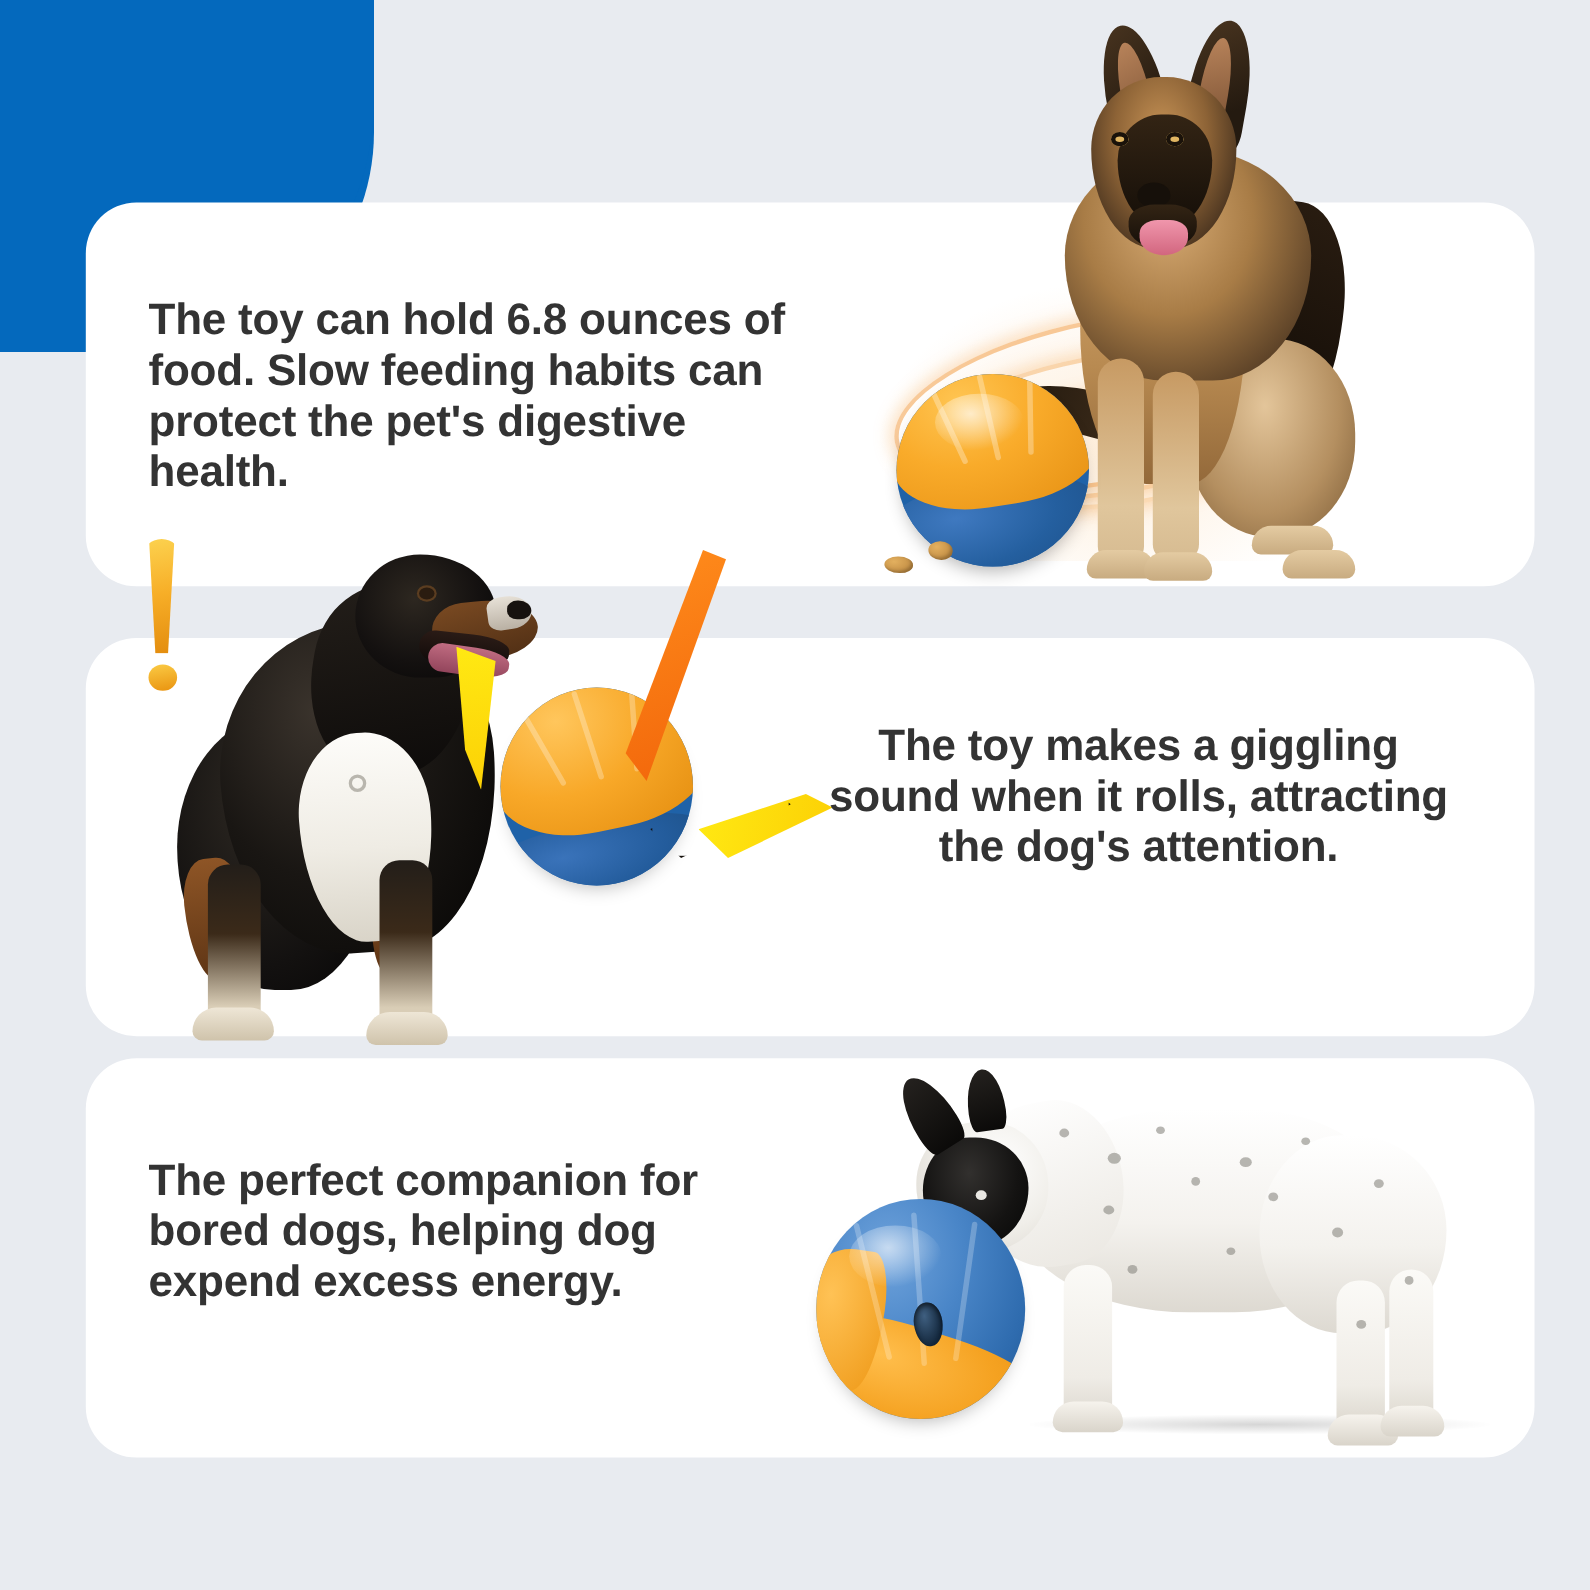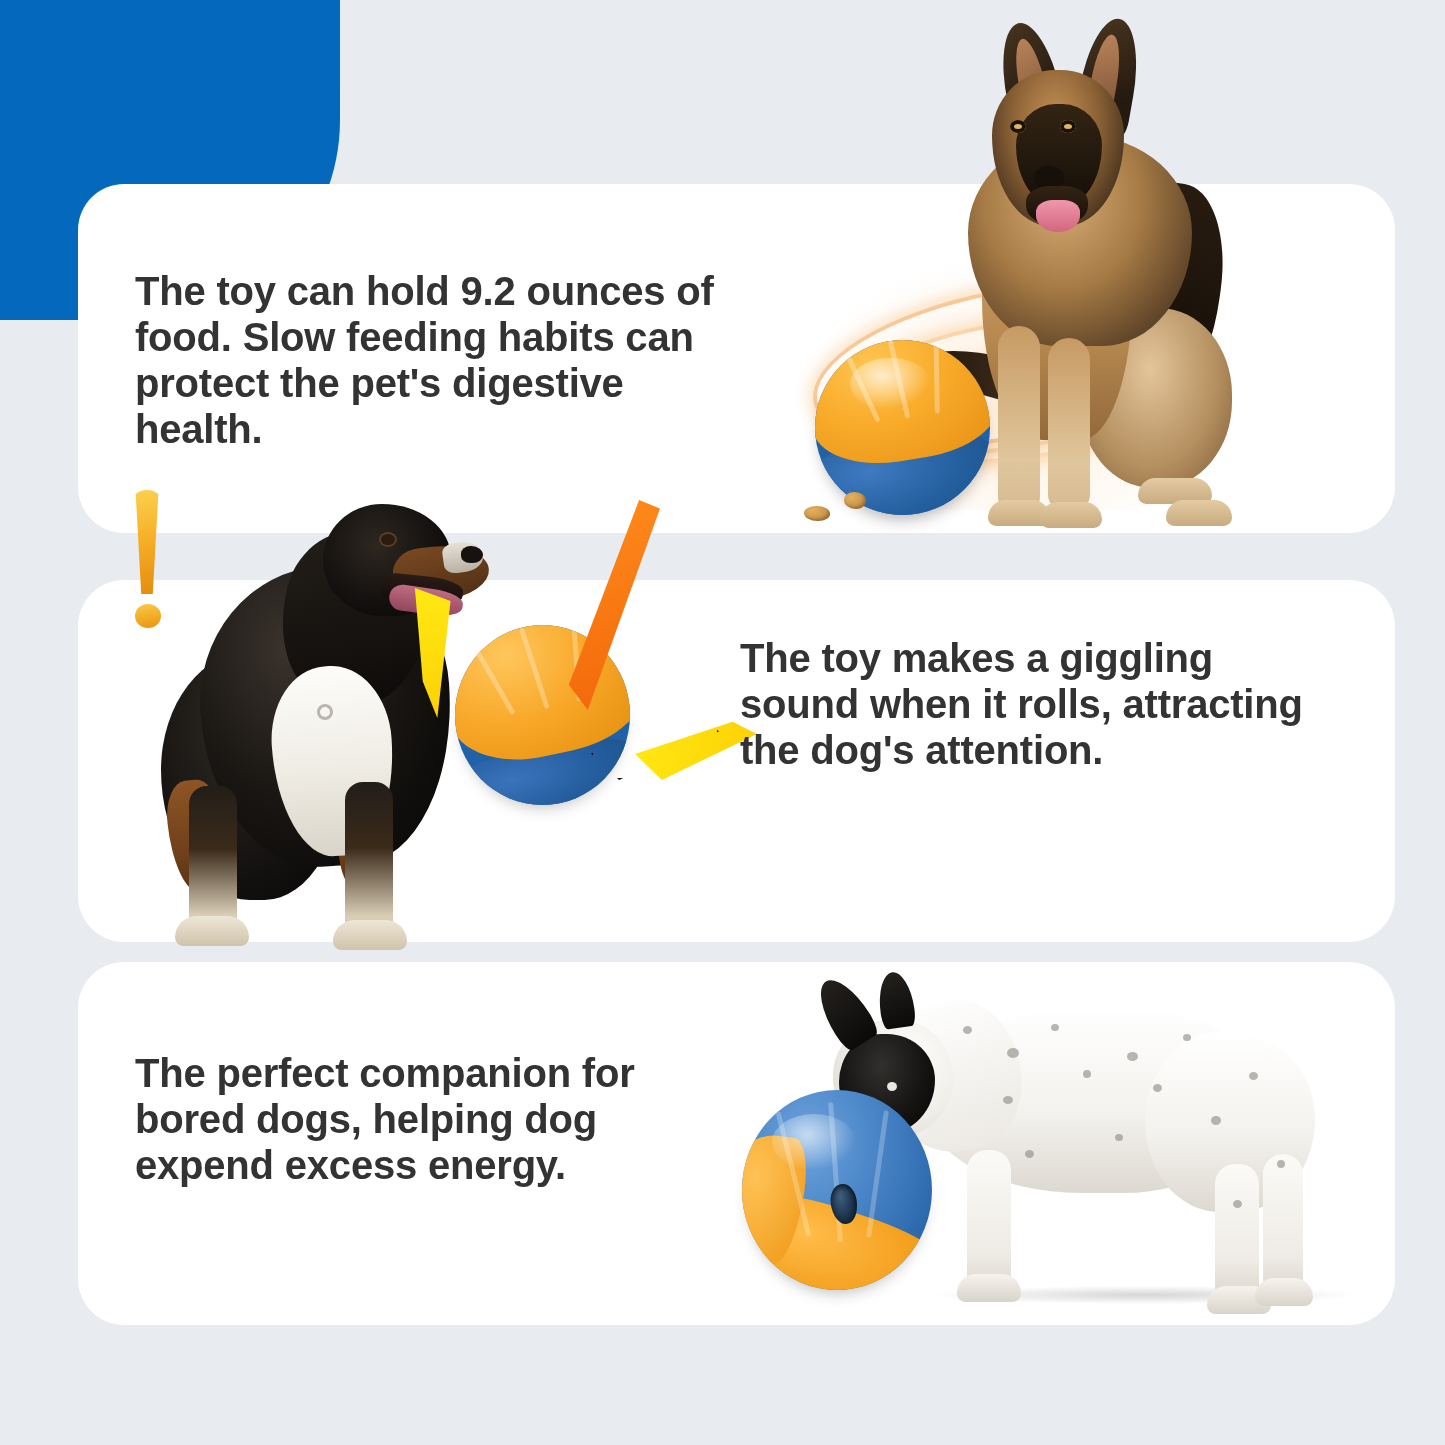--- a/index.html
+++ b/index.html
@@ -44,21 +44,21 @@
     color:#333333;
     font-weight:bold;
     font-size:40px;
     line-height:46px;
     letter-spacing:-0.2px;
     font-stretch:condensed;
     z-index:12;
     white-space:pre-line;
   }
   #copy-1{ left:135px; top:268px;  width:600px; text-align:left; }
-  #copy-2{ left:740px; top:635px;  width:590px; text-align:left; }
+  #copy-2{ left:740px; top:655px;  width:590px; text-align:center; }
   #copy-3{ left:135px; top:1050px; width:540px; text-align:left; }
 
   
   #scene-1{ position:absolute; left:760px; top:0; width:635px; height:533px; z-index:6; }
 
   
   .swirl{ position:absolute; left:40px; top:210px; width:430px; height:330px; z-index:1; }
   .swirl .ring{
     position:absolute; border:4px solid rgba(243,158,71,.55);
     border-radius:50%;
@@ -407,15 +407,15 @@
       <div class="orangeleft"></div>
       <div class="rib" style="left:26%; top:10%; height:64%; transform:rotate(-14deg);"></div>
       <div class="rib" style="left:48%; top:6%;  height:70%; transform:rotate(-4deg);"></div>
       <div class="rib" style="left:70%; top:10%; height:64%; transform:rotate(8deg);"></div>
       <div class="hole"></div>
       <div class="hl"></div>
     </div>
   </div>
 </div>
 
-<div class="copy" id="copy-1">The toy can hold 9.2 ounces of food. Slow feeding habits can protect the pet's digestive health.</div>
+<div class="copy" id="copy-1">The toy can hold 6.8 ounces of food. Slow feeding habits can protect the pet's digestive health.</div>
 <div class="copy" id="copy-2">The toy makes a giggling sound when it rolls, attracting the dog's attention.</div>
 <div class="copy" id="copy-3">The perfect companion for bored dogs, helping dog expend excess energy.</div>
 
 </body></html>

